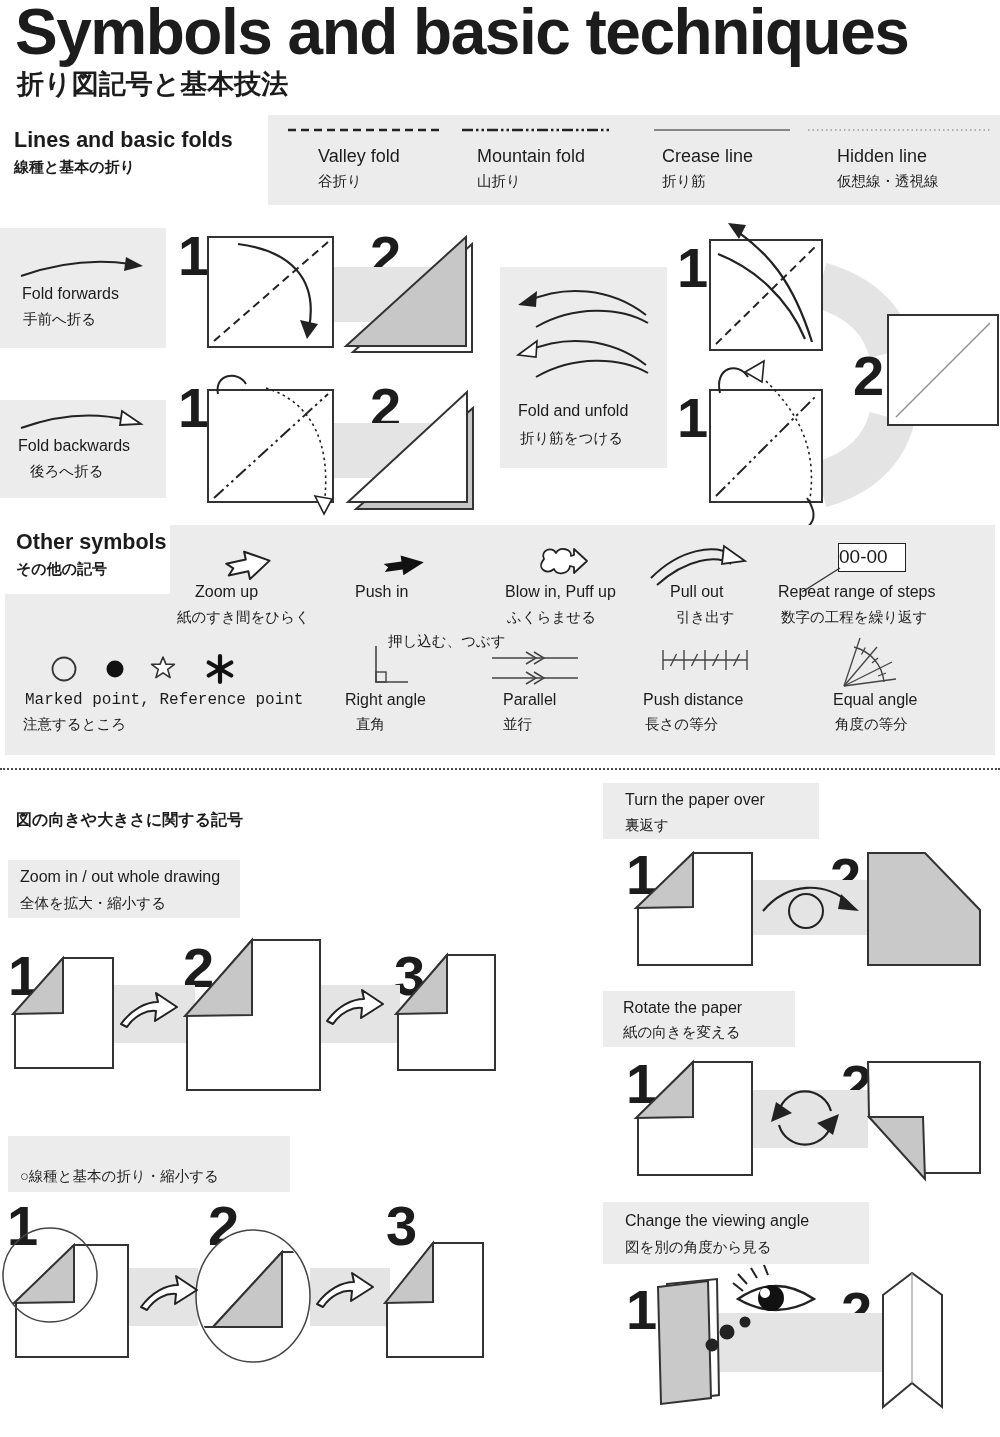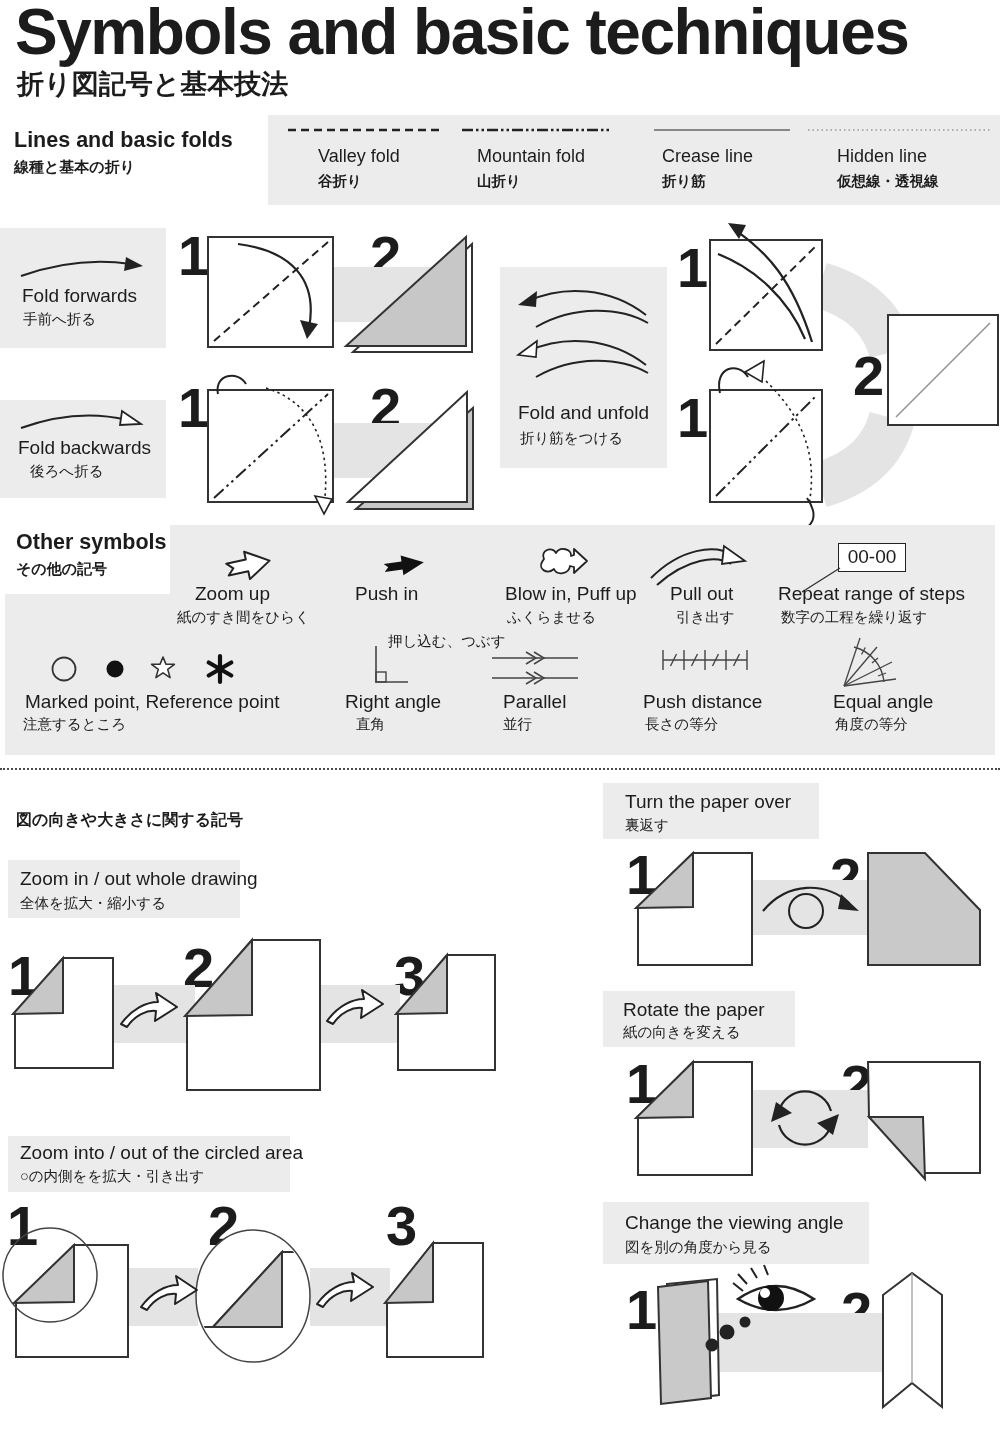--- a/index.html
+++ b/index.html
@@ -3,27 +3,27 @@
 <meta charset="utf-8">
 <style>
   html,body{margin:0;padding:0;background:#fff;}
   .page{position:relative;width:1000px;height:1437px;background:#fff;overflow:hidden;
         font-family:"Liberation Sans",sans-serif;color:#1c1c1c;}
   .abs{position:absolute;}
   .title{font-size:64px;font-weight:bold;letter-spacing:-1.5px;line-height:1;white-space:nowrap;}
   .title-ja{font-size:27px;font-weight:bold;white-space:nowrap;}
   .h2{font-size:21.5px;font-weight:bold;white-space:nowrap;}
   .h2ja{font-size:15px;font-weight:bold;white-space:nowrap;}
-  .lbl{font-size:19px;white-space:nowrap;}
+  .lbl{font-size:16px;white-space:nowrap;}
   .lblja{font-size:14.5px;white-space:nowrap;}
   .leg{font-size:18px;white-space:nowrap;}
-  .legja{font-size:14.5px;white-space:nowrap;font-weight:bold;}
+  .legja{font-size:14.5px;white-space:nowrap;}
   .num{font-size:56px;font-weight:bold;line-height:1;letter-spacing:-2px;}
   .graybox{background:#ececec;}
-  .badge{border:1.8px solid #222;background:#fff;font-size:19px;text-align:center;line-height:26px;}
+  .badge{border:1.8px solid #222;background:#fff;font-size:19px;text-align:left;line-height:26px;}
   svg{overflow:visible;display:block;}
   .divider{border-top:2.5px dotted #4a4a4a;width:1000px;height:0;}
 </style>
 </head>
 <body>
 
 <div class="page">
 
   <div class="abs title-ja" style="left:17px;top:66px;">折り図記号と基本技法</div>
   <div class="abs title" style="left:15px;top:0px;">Symbols and basic techniques</div>
@@ -179,21 +179,21 @@
   <svg class="abs" style="left:48px;top:651px;" width="190" height="36">
     <circle cx="16" cy="18" r="11.5" fill="none" stroke="#333" stroke-width="1.8"></circle>
     <circle cx="67" cy="18" r="8.5" fill="#111"></circle>
     <polygon points="115,6 117.9,13.1 126.4,13.3 119.7,18.4 122.1,26.6 115,21.8 107.9,26.6 110.3,18.4 103.6,13.3 112.1,13.1" fill="#fff" stroke="#333" stroke-width="1.6" stroke-linejoin="round"></polygon>
     <g stroke="#111" stroke-width="4.2" stroke-linecap="round">
       <line x1="172" y1="5" x2="172" y2="31"></line>
       <line x1="160.7" y1="11.5" x2="183.3" y2="24.5"></line>
       <line x1="183.3" y1="11.5" x2="160.7" y2="24.5"></line>
     </g>
   </svg>
-  <div class="abs lbl" style="left:25px;top:691px;">Marked point, Reference point</div>
+  <div class="abs lbl" style="left:25px;top:691px;font-family:Liberation Mono, monospace;">Marked point, Reference point</div>
   <div class="abs lblja" style="left:23px;top:715px;">注意するところ</div>
 
   <svg class="abs" style="left:366px;top:644px;" width="46" height="44">
     <path d="M10,2 L10,38 L42,38" fill="none" stroke="#444" stroke-width="1.6"></path>
     <rect x="10" y="28" width="10" height="10" fill="none" stroke="#444" stroke-width="1.4"></rect>
   </svg>
   <div class="abs lbl" style="left:345px;top:691px;">Right angle</div>
   <div class="abs lblja" style="left:356px;top:715px;">直角</div>
 
   <svg class="abs" style="left:490px;top:651px;" width="92" height="34">
@@ -294,22 +294,21 @@
     <polygon points="93,8 93,63 36,64" fill="#c7c7c7" stroke="#333" stroke-width="2"></polygon>
     <path d="M231,57 A27,27 0 0 0 179,57" fill="none" stroke="#222" stroke-width="2.2"></path>
     <polygon points="171,68 176,48 192,59" fill="#222"></polygon>
     <path d="M179,71 A27,27 0 0 0 231,71" fill="none" stroke="#222" stroke-width="2.2"></path>
     <polygon points="239,60 233,81 217,69" fill="#222"></polygon>
     <path d="M268,8 H380 V119 H324 L269,63 Z" fill="#fff" stroke="#333" stroke-width="2"></path>
     <polygon points="269,63 323,63 325,125" fill="#c7c7c7" stroke="#333" stroke-width="2"></polygon>
   </svg>
 
   <div class="abs graybox" style="left:8px;top:1136px;width:282px;height:56px;"></div>
-  <div class="abs lbl" style="left:20px;top:1142px;">Zoom into / out of the circled area</div>
-  <div class="abs lblja" style="left:20px;top:1167px;">○の内側をを拡大・引き出す</div>
+  <div class="abs lblja" style="left:20px;top:1167px;">○線種と基本の折り・縮小する</div>
   <div class="abs num" style="left:7px;top:1198px;">1</div>
   <div class="abs num" style="left:208px;top:1198px;">2</div>
   <div class="abs num" style="left:386px;top:1198px;">3</div>
   <svg class="abs" style="left:0;top:1195px;" width="520" height="210">
     <defs>
         <clipPath id="zc">
           <ellipse cx="253" cy="101" rx="55.5" ry="64.5"></ellipse>
         </clipPath>
       </defs>
     <rect x="128" y="73" width="70" height="58" fill="#e4e4e4"></rect>

